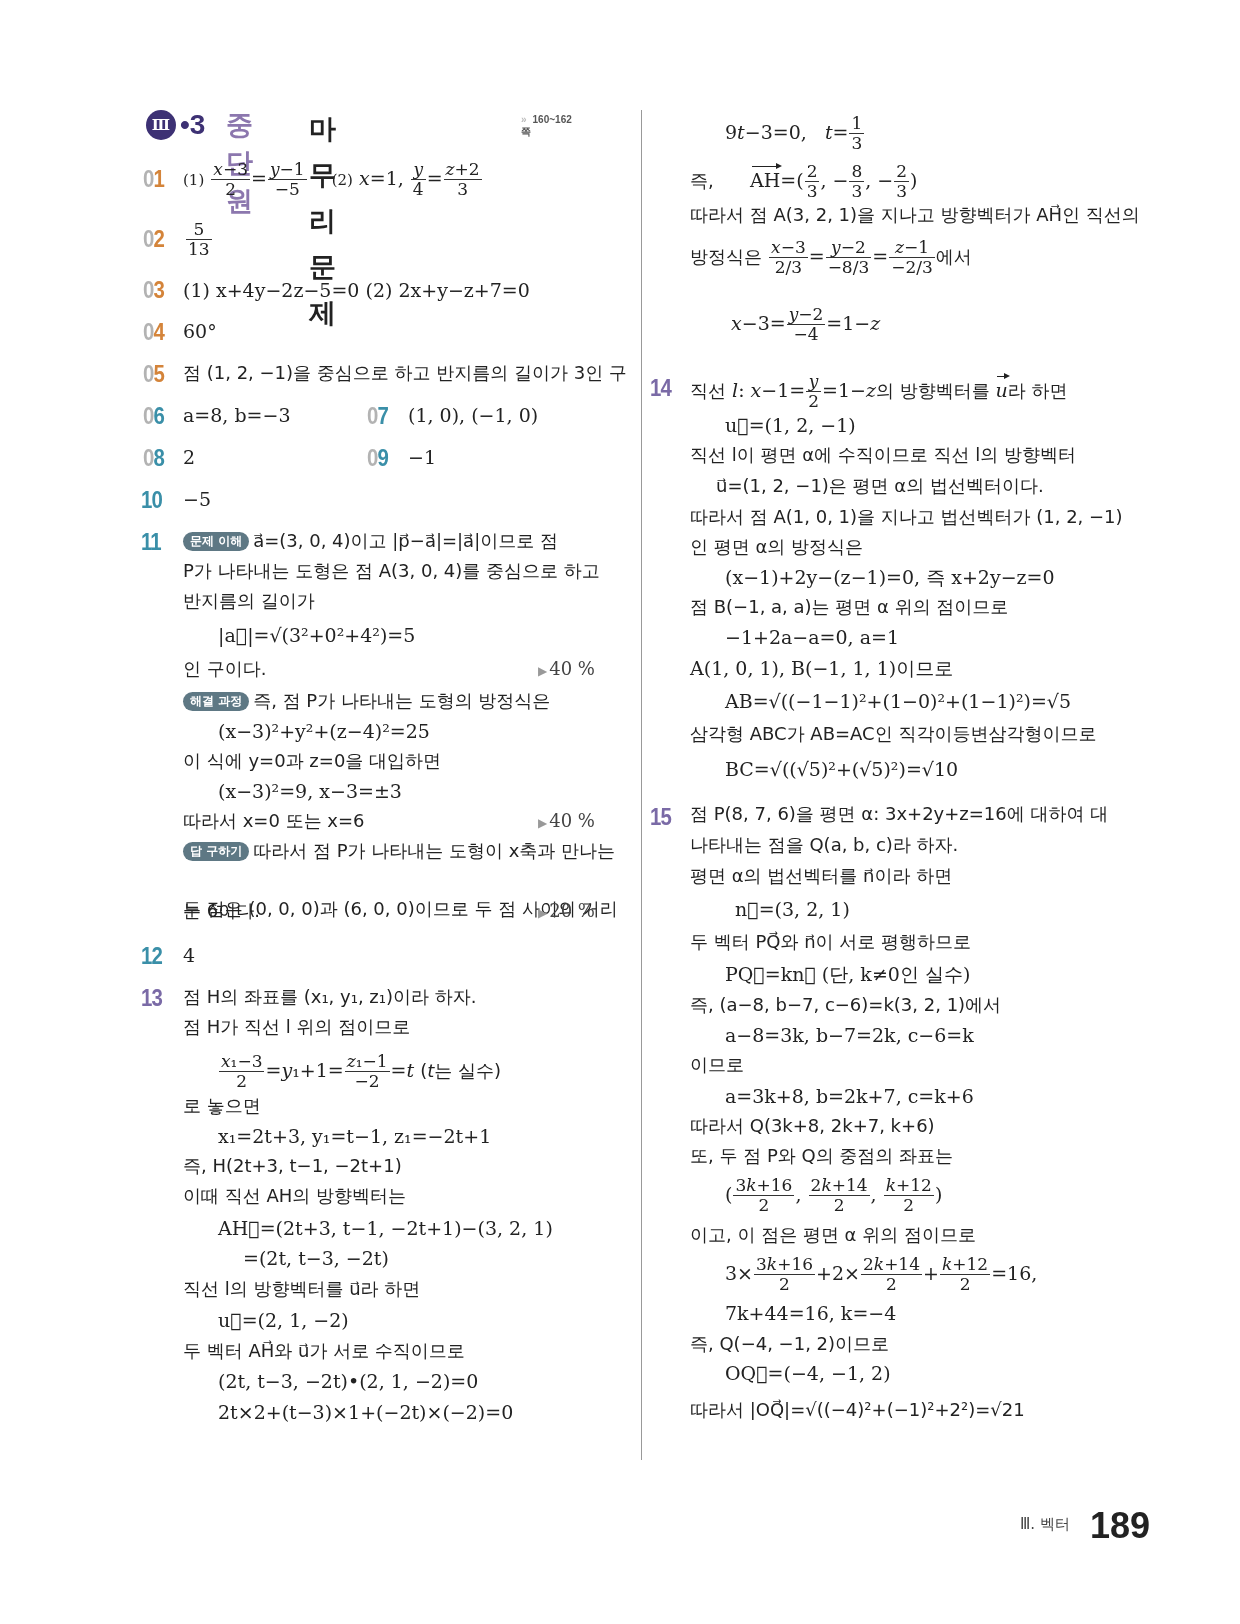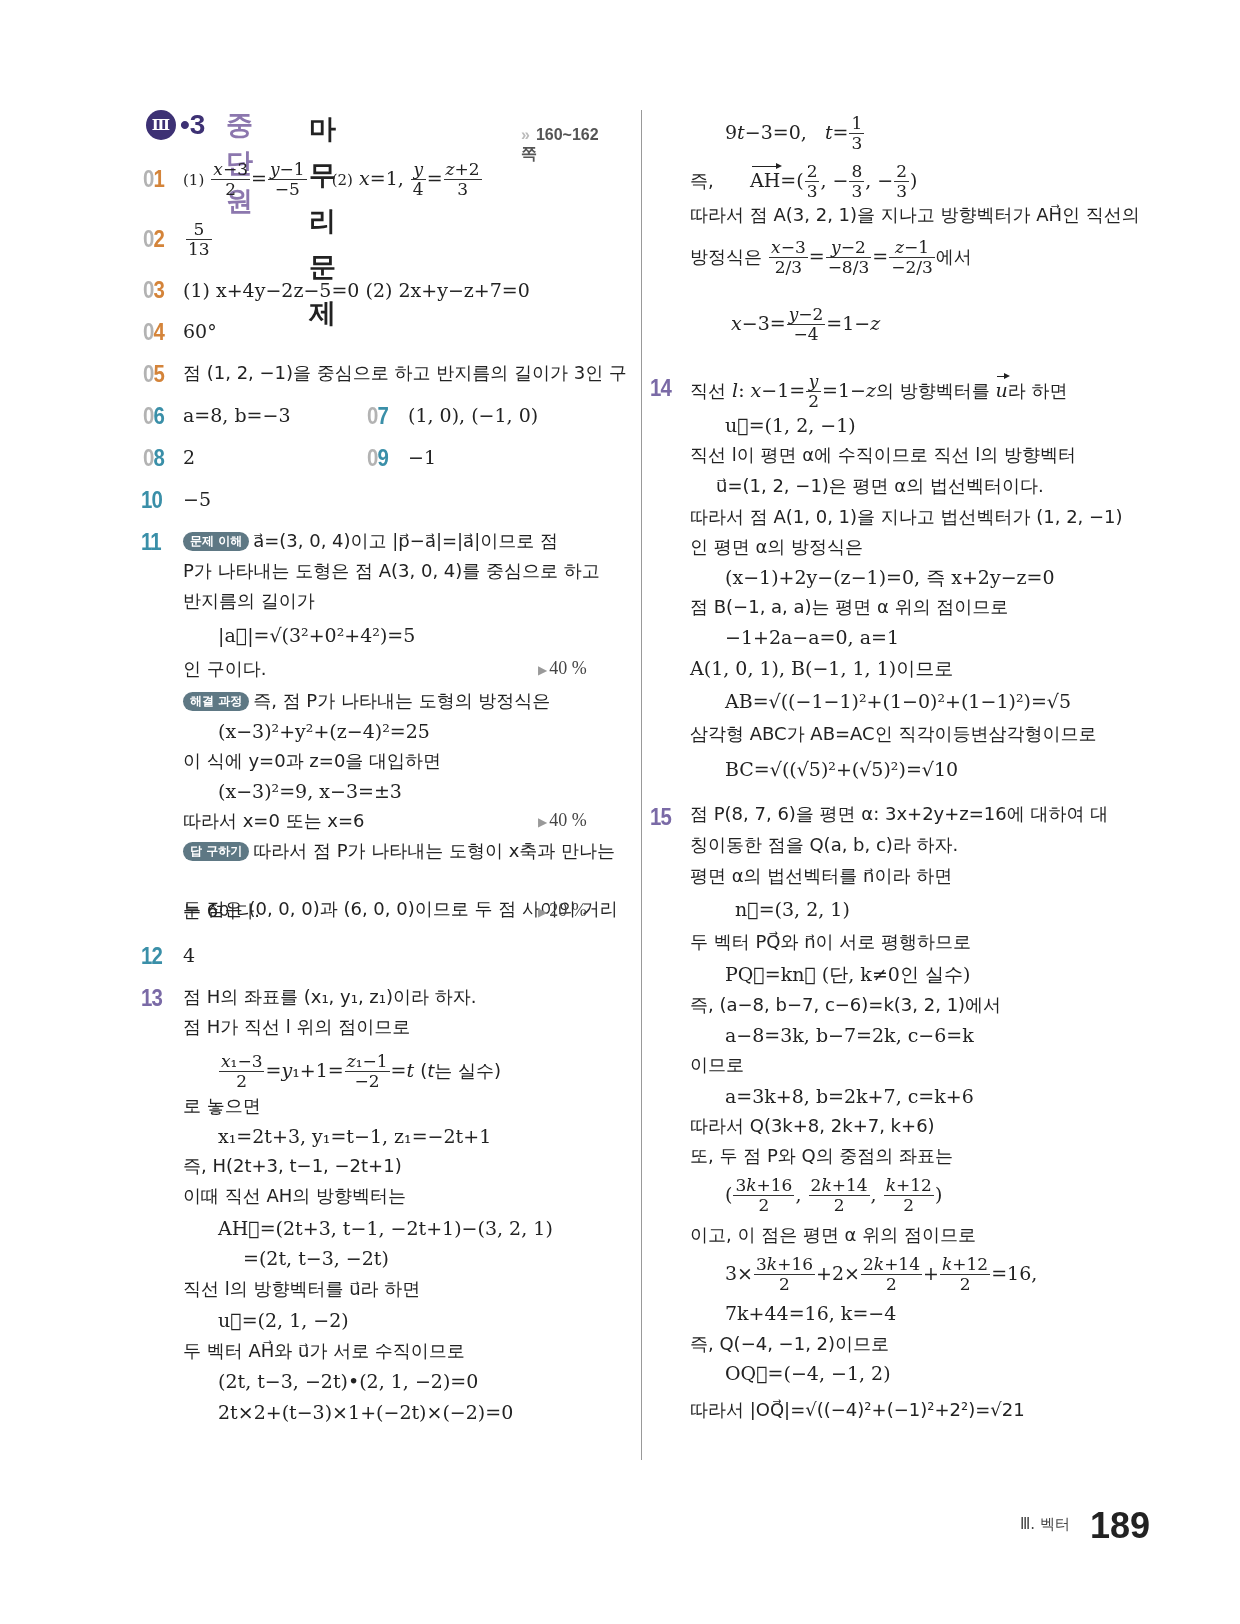--- a/index.html
+++ b/index.html
@@ -8,30 +8,30 @@
   .ln{position:absolute;white-space:nowrap;font-size:19px;line-height:24px;}
   .ko{font-family:"DejaVu Sans","Liberation Sans",sans-serif;font-size:18px;}
   .num{position:absolute;font-family:"Liberation Sans","DejaVu Sans",sans-serif;
        font-weight:bold;font-size:24px;line-height:28px;letter-spacing:-1px;transform:scaleX(0.85);transform-origin:left;}
   .num .d1{color:#b3b3b3;}
   .num.orange .d2{color:#d4843a;}
   .num.teal .d2,.num.teal .d1b{color:#3a8fa8;}
   .num.purple .d2,.num.purple .d1b{color:#7a6aa6;}
   .tag{display:inline-block;background:#5e7884;color:#fff;font-family:"DejaVu Sans",sans-serif;
        font-size:12px;font-weight:bold;border-radius:10px;padding:1px 7px;line-height:17px;vertical-align:2px;margin-right:4px;}
-  .pct{position:absolute;font-size:18px;color:#444;font-family:Liberation Serif, serif;}
+  .pct{position:absolute;font-size:18px;color:#444;}
   .pct .tri{color:#999;font-size:12px;margin-right:2px;}
   .divider{position:absolute;left:641px;top:110px;width:1px;height:1350px;background:#999;}
   .hdr{position:absolute;top:106px;left:146px;height:40px;}
   .badge{position:absolute;left:0;top:4px;width:30px;height:30px;border-radius:50%;background:#3d3174;
          color:#fff;font-family:"DejaVu Serif",serif;font-weight:bold;font-size:15px;text-align:center;line-height:30px;}
   .hdr-num{position:absolute;left:34px;top:0;font-family:"Liberation Sans",sans-serif;font-weight:bold;font-size:28px;color:#3d3174;line-height:38px;}
   .hdr-title1{position:absolute;left:80px;top:0;font-family:"DejaVu Sans",sans-serif;font-size:27px;color:#8c77ae;line-height:38px;font-weight:bold;}
   .hdr-title2{position:absolute;left:163px;top:0;font-family:"DejaVu Sans",sans-serif;font-size:27px;color:#222;line-height:46px;font-weight:bold;}
-  .hdr-pages{position:absolute;left:375px;top:20px;font-family:"Liberation Sans",sans-serif;font-size:16px;color:#555;font-weight:bold;}
+  .hdr-pages{position:absolute;left:375px;top:8px;font-family:"Liberation Sans",sans-serif;font-size:10px;color:#555;font-weight:bold;}
   .hdr-pages .chev{color:#bbb;margin-right:6px;}
   .footer-sec{position:absolute;left:1020px;top:1515px;font-family:"DejaVu Sans",sans-serif;font-size:15px;color:#444;}
   .footer-page{position:absolute;left:1090px;top:1505px;font-family:"Liberation Sans",sans-serif;font-size:36px;font-weight:bold;color:#222;}
   .frac{display:inline-block;vertical-align:middle;text-align:center;font-size:17px;line-height:19px;margin:0 1px;}
   .frac .n{display:block;border-bottom:1px solid #333;padding:0 2px;}
   .frac .d{display:block;padding:0 2px;}
   .vec{position:relative;display:inline-block;}
   .vec::before{content:"";position:absolute;left:2px;right:0;top:-2px;border-top:1px solid #222;}
   .vec::after{content:"";position:absolute;right:-2px;top:-5px;border-left:6px solid #222;border-top:3px solid transparent;border-bottom:3px solid transparent;}
   i{font-style:italic;}
@@ -135,21 +135,21 @@
 <div class="ln" style="left:725px;top:565px">(x−1)+2y−(z−1)=0,   즉   x+2y−z=0</div>
 <div class="ln ko" style="left:690px;top:595px">점 B(−1, a, a)는 평면 α 위의 점이므로</div>
 <div class="ln" style="left:725px;top:625px">−1+2a−a=0,   a=1</div>
 <div class="ln" style="left:690px;top:656px">A(1, 0, 1), B(−1, 1, 1)이므로</div>
 <div class="ln" style="left:725px;top:689px">AB=√((−1−1)²+(1−0)²+(1−1)²)=√5</div>
 <div class="ln ko" style="left:690px;top:722px">삼각형 ABC가 AB=AC인 직각이등변삼각형이므로</div>
 <div class="ln" style="left:725px;top:757px">BC=√((√5)²+(√5)²)=√10</div>
 
 <div class="num purple" style="left:650px;top:803px"><span class="d1b">15</span></div>
 <div class="ln ko" style="left:690px;top:802px">점 P(8, 7, 6)을 평면 α: 3x+2y+z=16에 대하여 대</div>
-<div class="ln ko" style="left:690px;top:833px">칭이동한 점을 Q(a, b, c)라 하자.</div>
+<div class="ln ko" style="left:690px;top:833px">나타내는 점을 Q(a, b, c)라 하자.</div>
 <div class="ln ko" style="left:690px;top:864px">평면 α의 법선벡터를 n⃗이라 하면</div>
 <div class="ln" style="left:735px;top:897px">n⃗=(3, 2, 1)</div>
 <div class="ln ko" style="left:690px;top:930px">두 벡터 PQ⃗와 n⃗이 서로 평행하므로</div>
 <div class="ln" style="left:725px;top:962px">PQ⃗=kn⃗ (단, k≠0인 실수)</div>
 <div class="ln ko" style="left:690px;top:993px">즉, (a−8, b−7, c−6)=k(3, 2, 1)에서</div>
 <div class="ln" style="left:725px;top:1023px">a−8=3k,   b−7=2k,   c−6=k</div>
 <div class="ln ko" style="left:690px;top:1053px">이므로</div>
 <div class="ln" style="left:725px;top:1084px">a=3k+8,   b=2k+7,   c=k+6</div>
 <div class="ln ko" style="left:690px;top:1114px">따라서      Q(3k+8, 2k+7, k+6)</div>
 <div class="ln ko" style="left:690px;top:1144px">또, 두 점 P와 Q의 중점의 좌표는</div>

